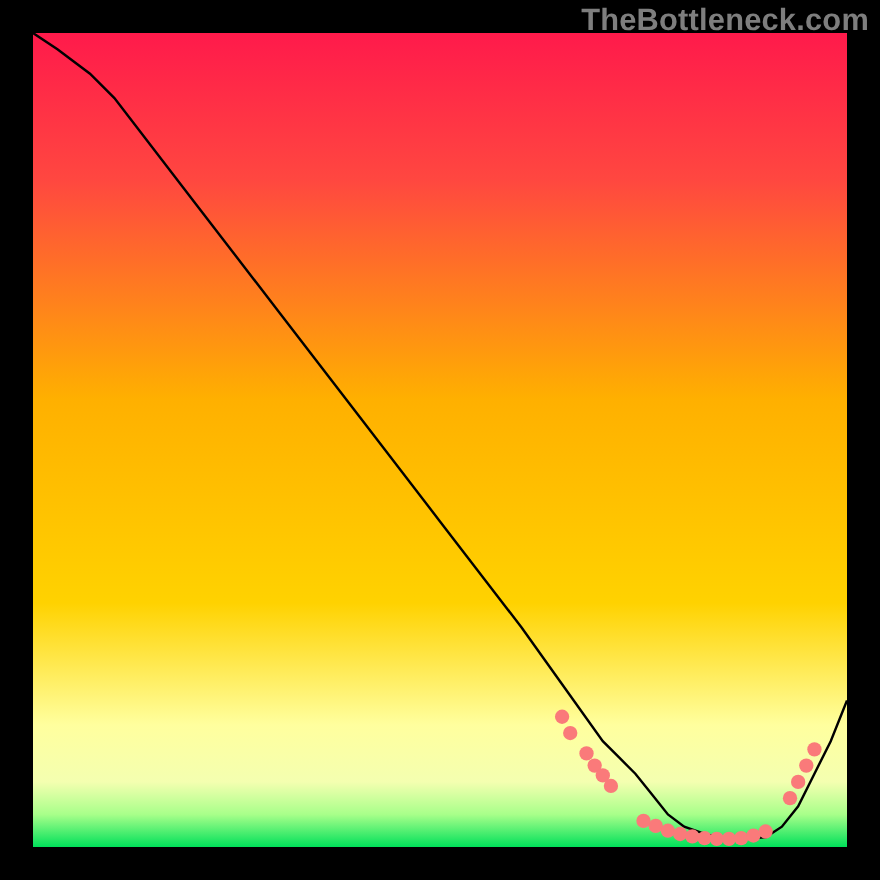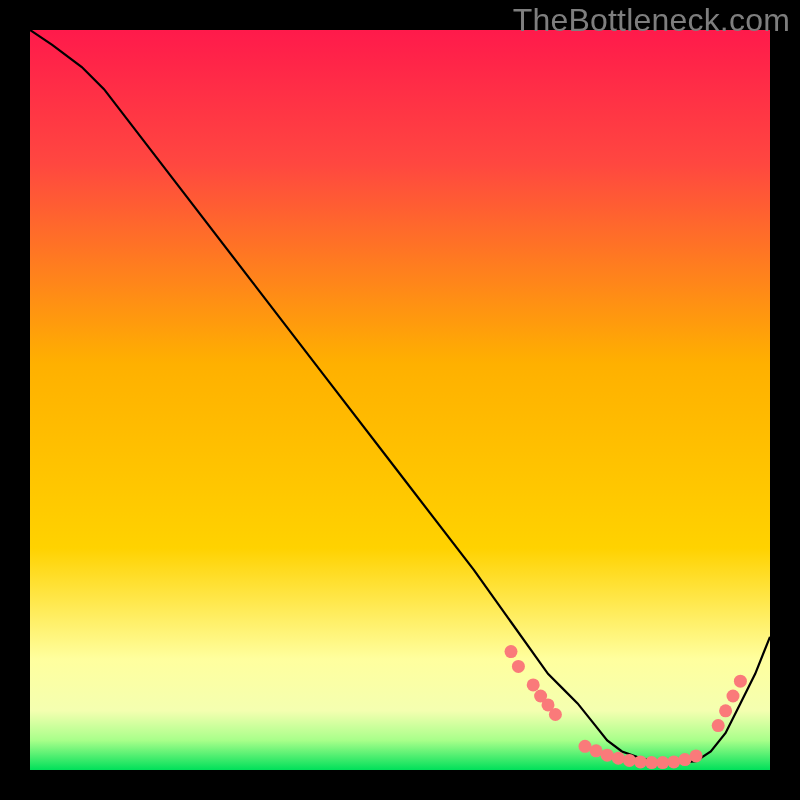--- a/index.html
+++ b/index.html
@@ -14,22 +14,22 @@
   .frame {
     position: relative;
     width: 800px;
     height: 800px;
     background: #000;
   }
   .watermark {
     position: absolute;
     top: 2px;
     right: 10px;
-    font-size: 32px;
-    font-weight: 400;
+    font-size: 28px;
+    font-weight: 700;
     color: #7e7e7e;
     letter-spacing: 0.2px;
     z-index: 3;
   }
   .plot-area {
     position: absolute;
     left: 30px;
     top: 30px;
     width: 740px;
     height: 740px;

